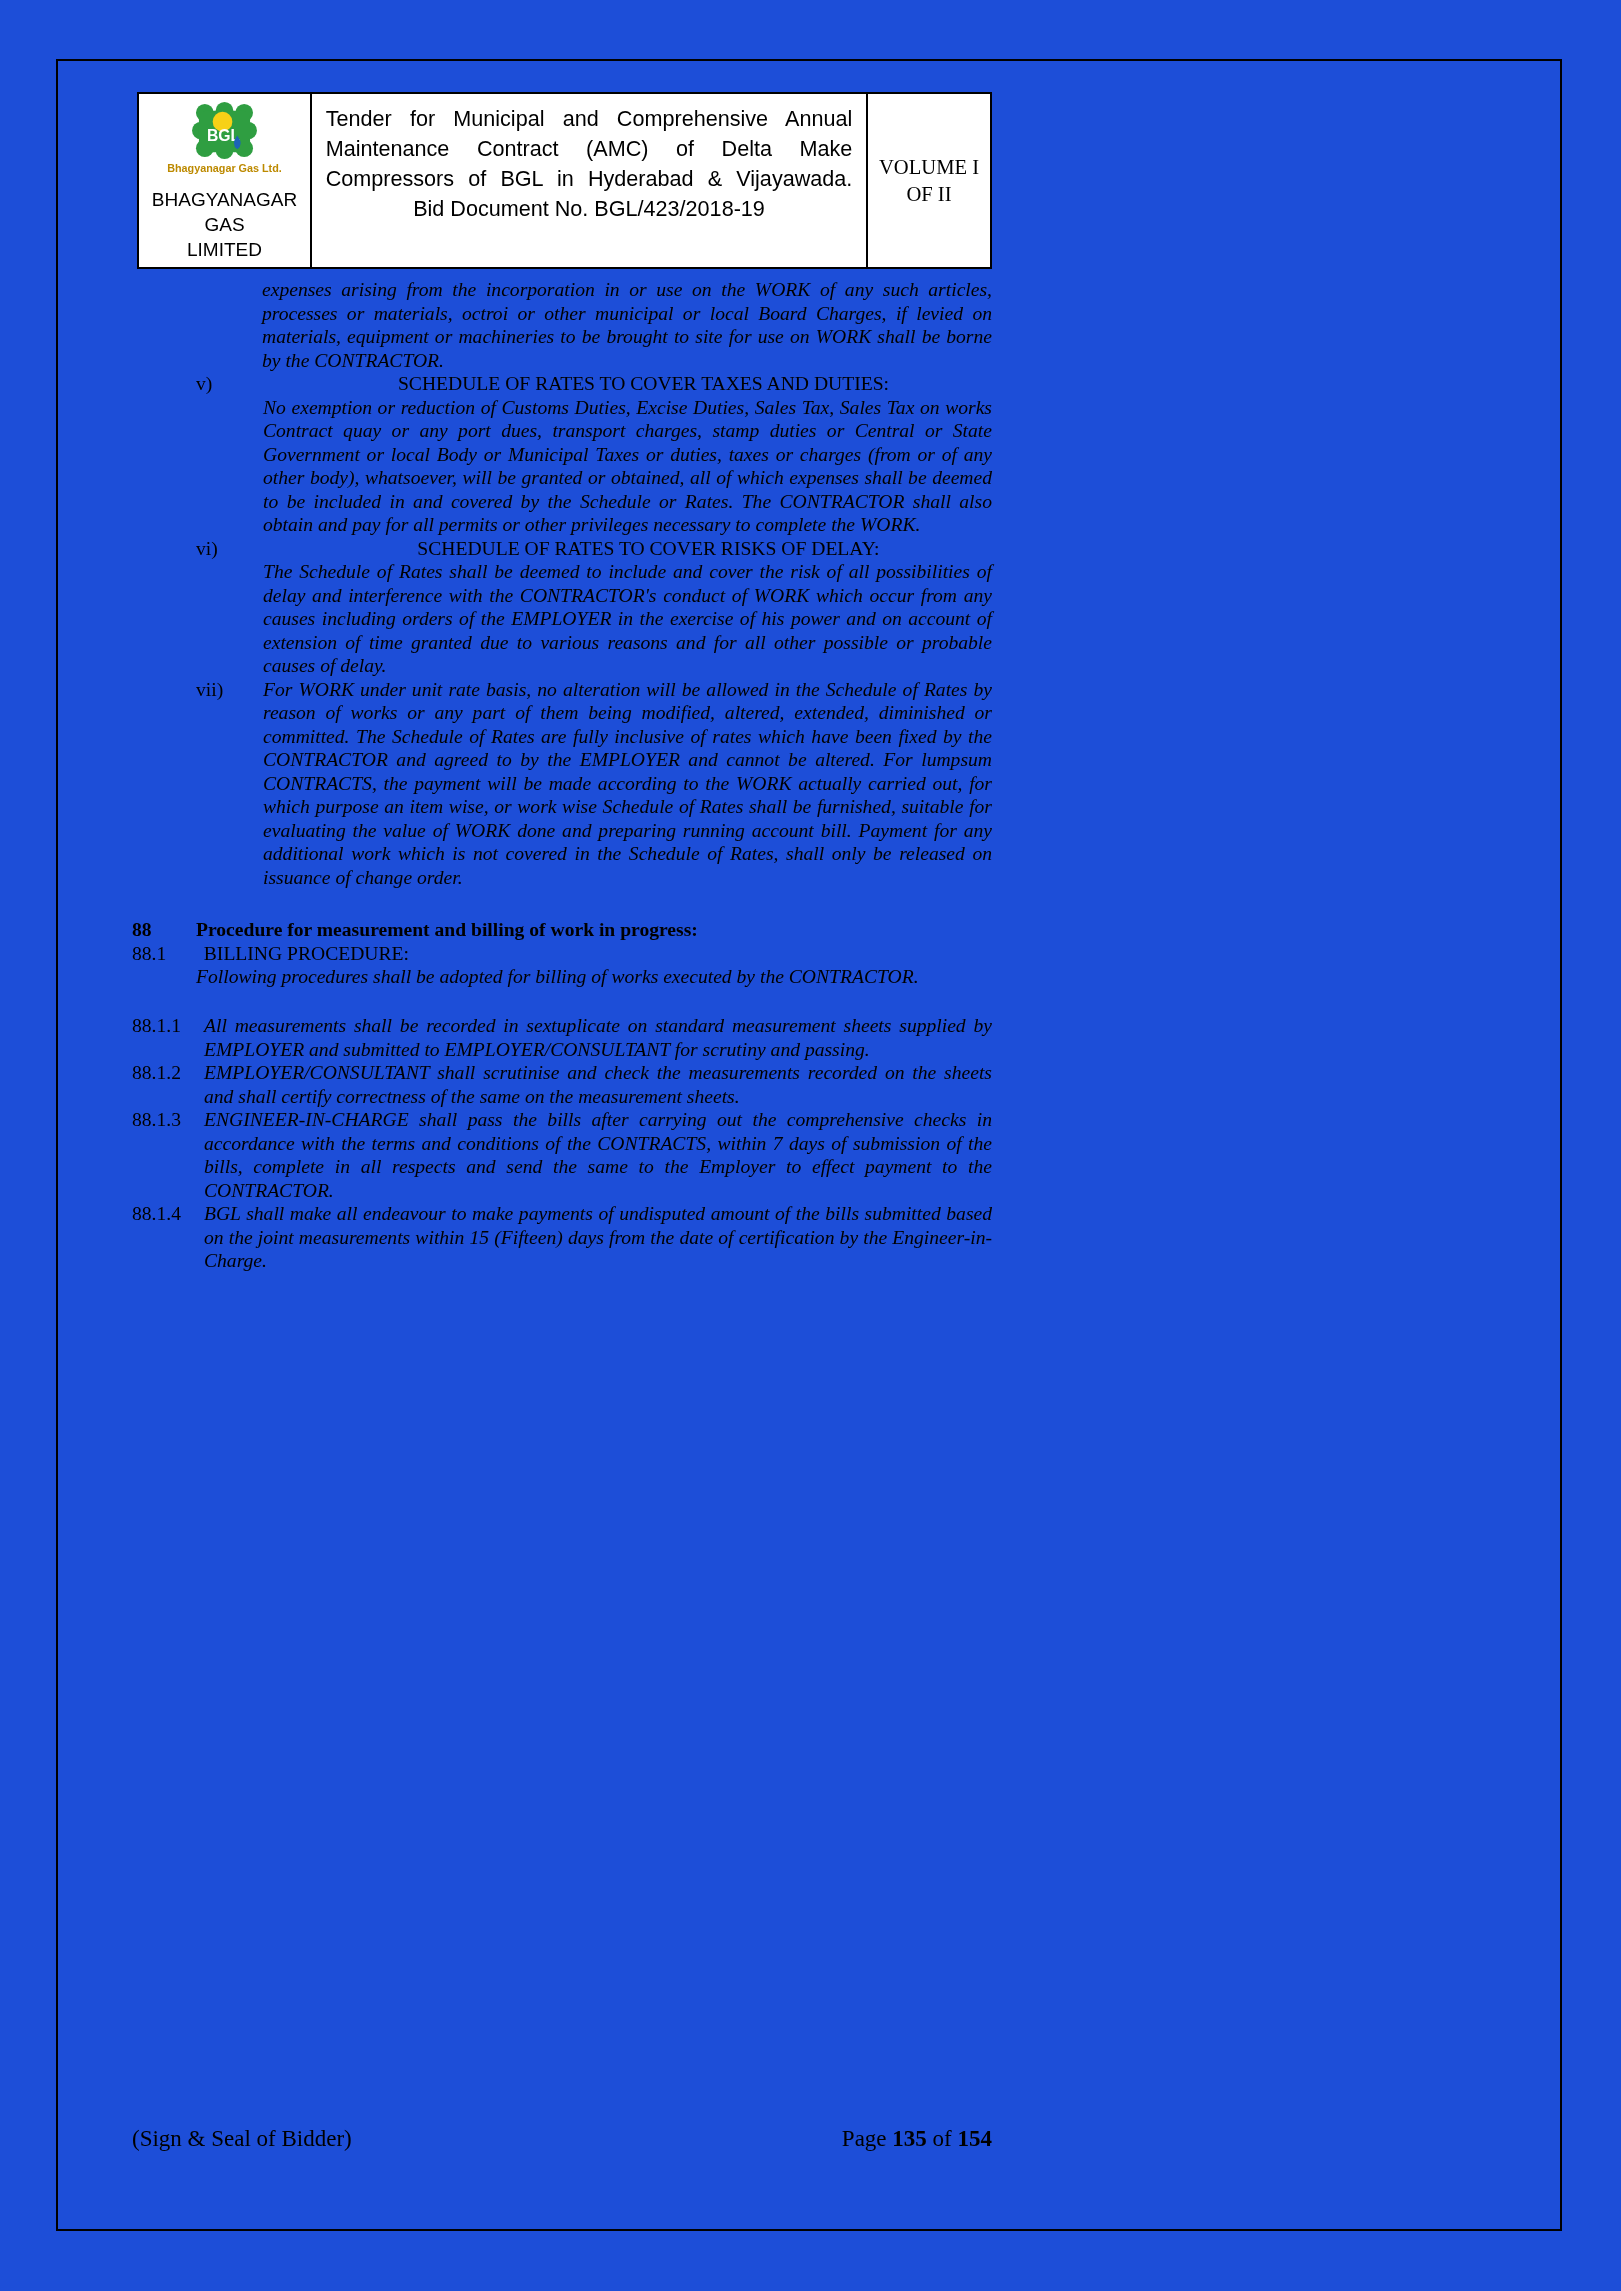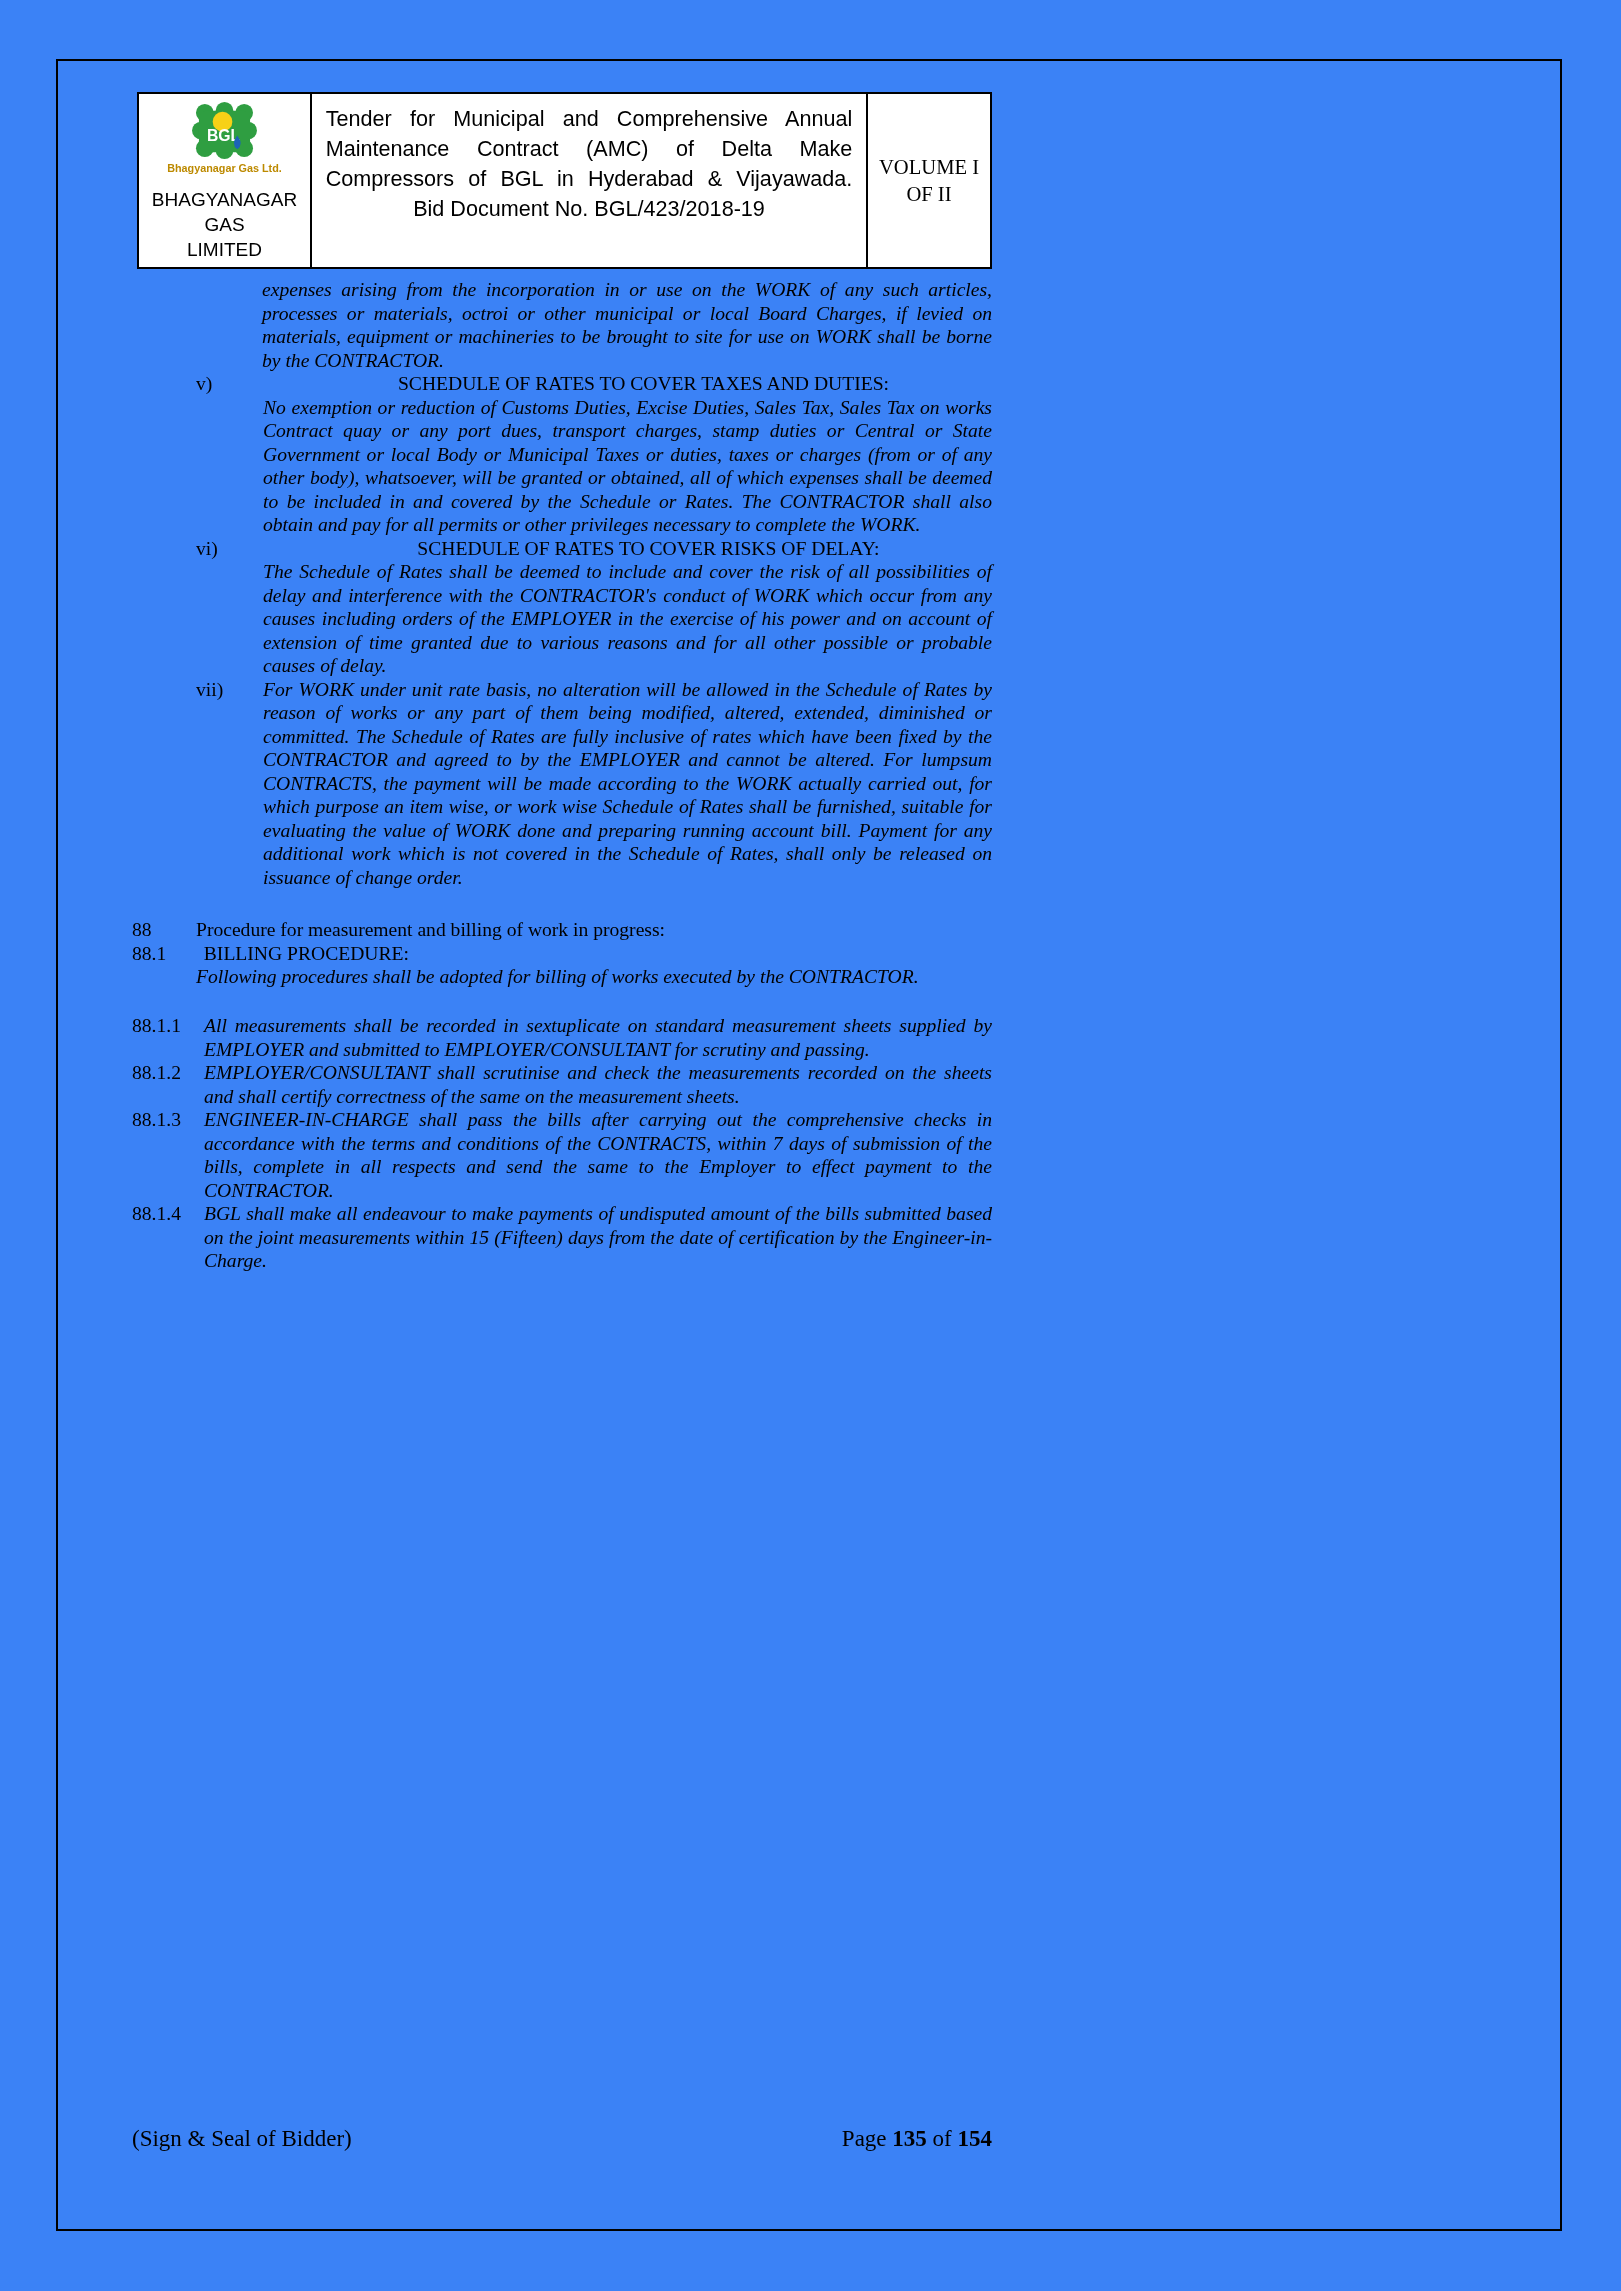--- a/index.html
+++ b/index.html
@@ -1,21 +1,21 @@
 <!DOCTYPE html>
 <html><head>
 <meta charset="utf-8">
 <style>
   * { margin: 0; padding: 0; box-sizing: border-box; }
   html, body { background: #e8e8e8; }
   .page {
     position: relative;
     width: 1621px;
     height: 2292px;
-    background: #3b82f6;
+    background: #1d4ed8;
     font-family: "Liberation Serif", serif;
     color: #000;
     margin: 0 auto;
     overflow: hidden;
   }
   .page-border {
     position: absolute;
     left: 56px; top: 59px;
     width: 1506px; height: 2172px;
     border: 2px solid #000;
@@ -93,21 +93,21 @@
   }
   .doc-body p { margin: 0; font-style: italic; }
   .hang-para { margin-left: 130px !important; }
 
   .roman-item { display: flex; }
   .roman-num { margin-left: 64px; width: 67px; flex: none; text-align: left; }
   .roman-body { flex: 1; }
   .item-heading { text-align: center; margin-left: 32px; }
   .heading-indent { padding-left: 9.8px; }
 
-  .section-row { display: flex; margin-top: 29px; font-weight: normal; }
+  .section-row { display: flex; margin-top: 29px; font-weight: bold; }
   .sec-num { width: 64px; flex: none; }
   .sub-row { display: flex; }
   .sub-body { flex: 1; }
   .sub-heading { padding-left: 7.8px; text-align: left; }
 
   .clauses { margin-top: 25.5px; }
   .clause-row { display: flex; }
   .clause-num { width: 72px; flex: none; }
   .clause-text { flex: 1; }
 

